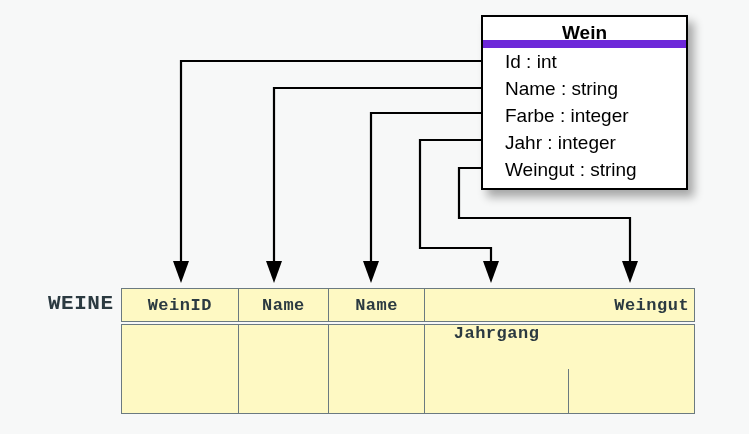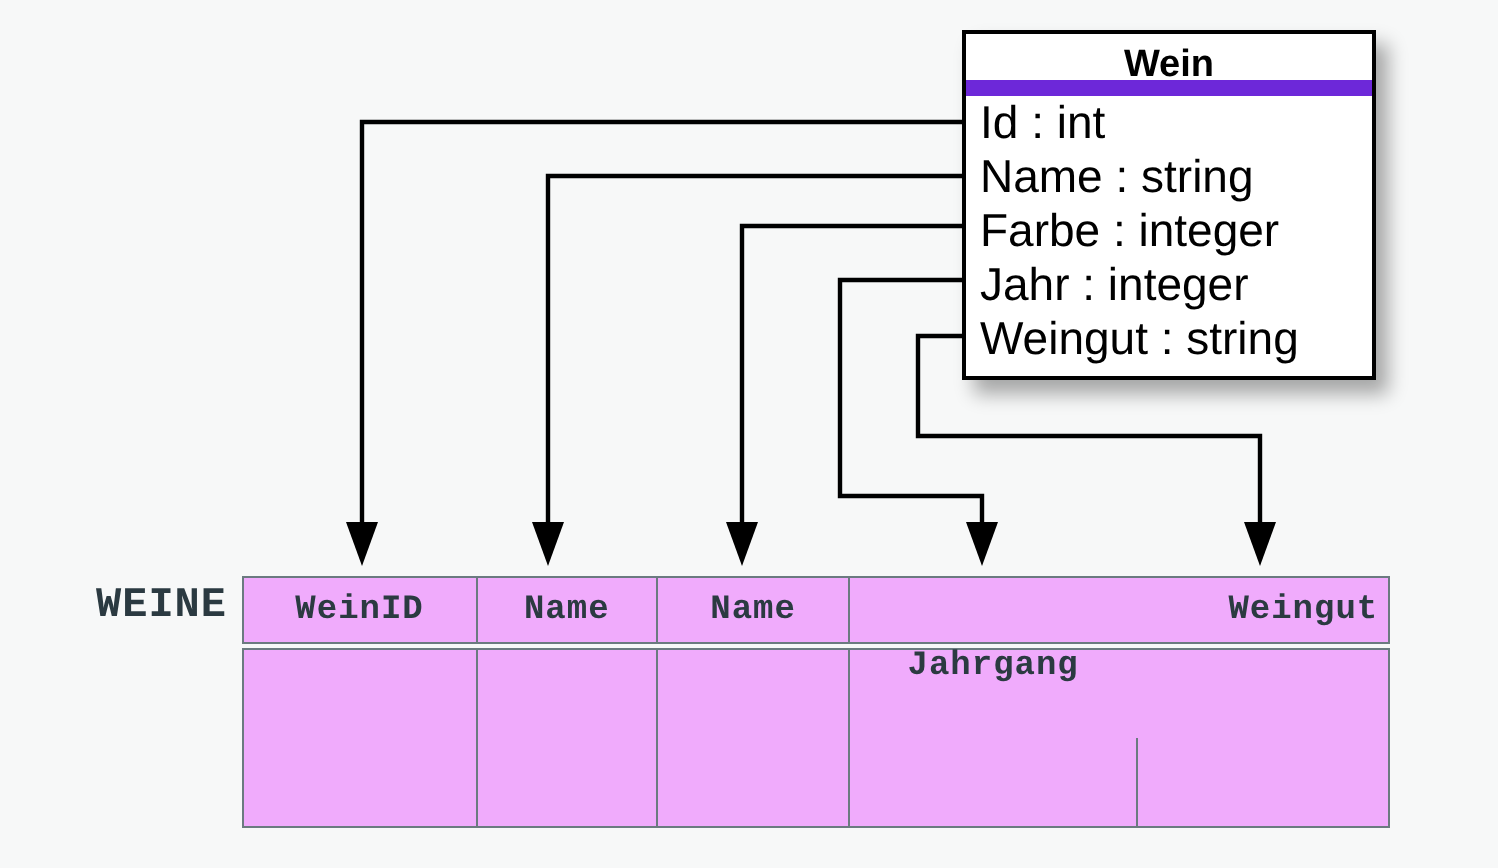--- a/index.html
+++ b/index.html
@@ -60,23 +60,23 @@
     box-sizing: border-box;
   }
   .attr-list {
     padding: 0;
     margin: 0;
     list-style: none;
   }
   .attr {
     height: 27px;
     line-height: 27px;
-    font-size: 23px;
+    font-size: 19px;
     color: #000000;
-    padding-left: 7px;
+    padding-left: 22px;
     white-space: nowrap;
   }
   
   .rel-label {
     position: absolute;
     left: 48px;
     top: 292px;
     font-family: "Liberation Mono", monospace;
     font-weight: bold;
     font-size: 21px;
@@ -86,21 +86,21 @@
   .rel-table {
     position: absolute;
     left: 121px;
     top: 288px;
     width: 574px;
   }
   .rel-row {
     display: flex;
     border: 1.6px solid #6b7a80;
     box-sizing: border-box;
-    background: #f0abfc;
+    background: #fef9c3;
   }
   .rel-head {
     height: 34px;
   }
   .rel-body {
     height: 90px;
     margin-top: 2px;
   }
   .rel-cell {
     box-sizing: border-box;

